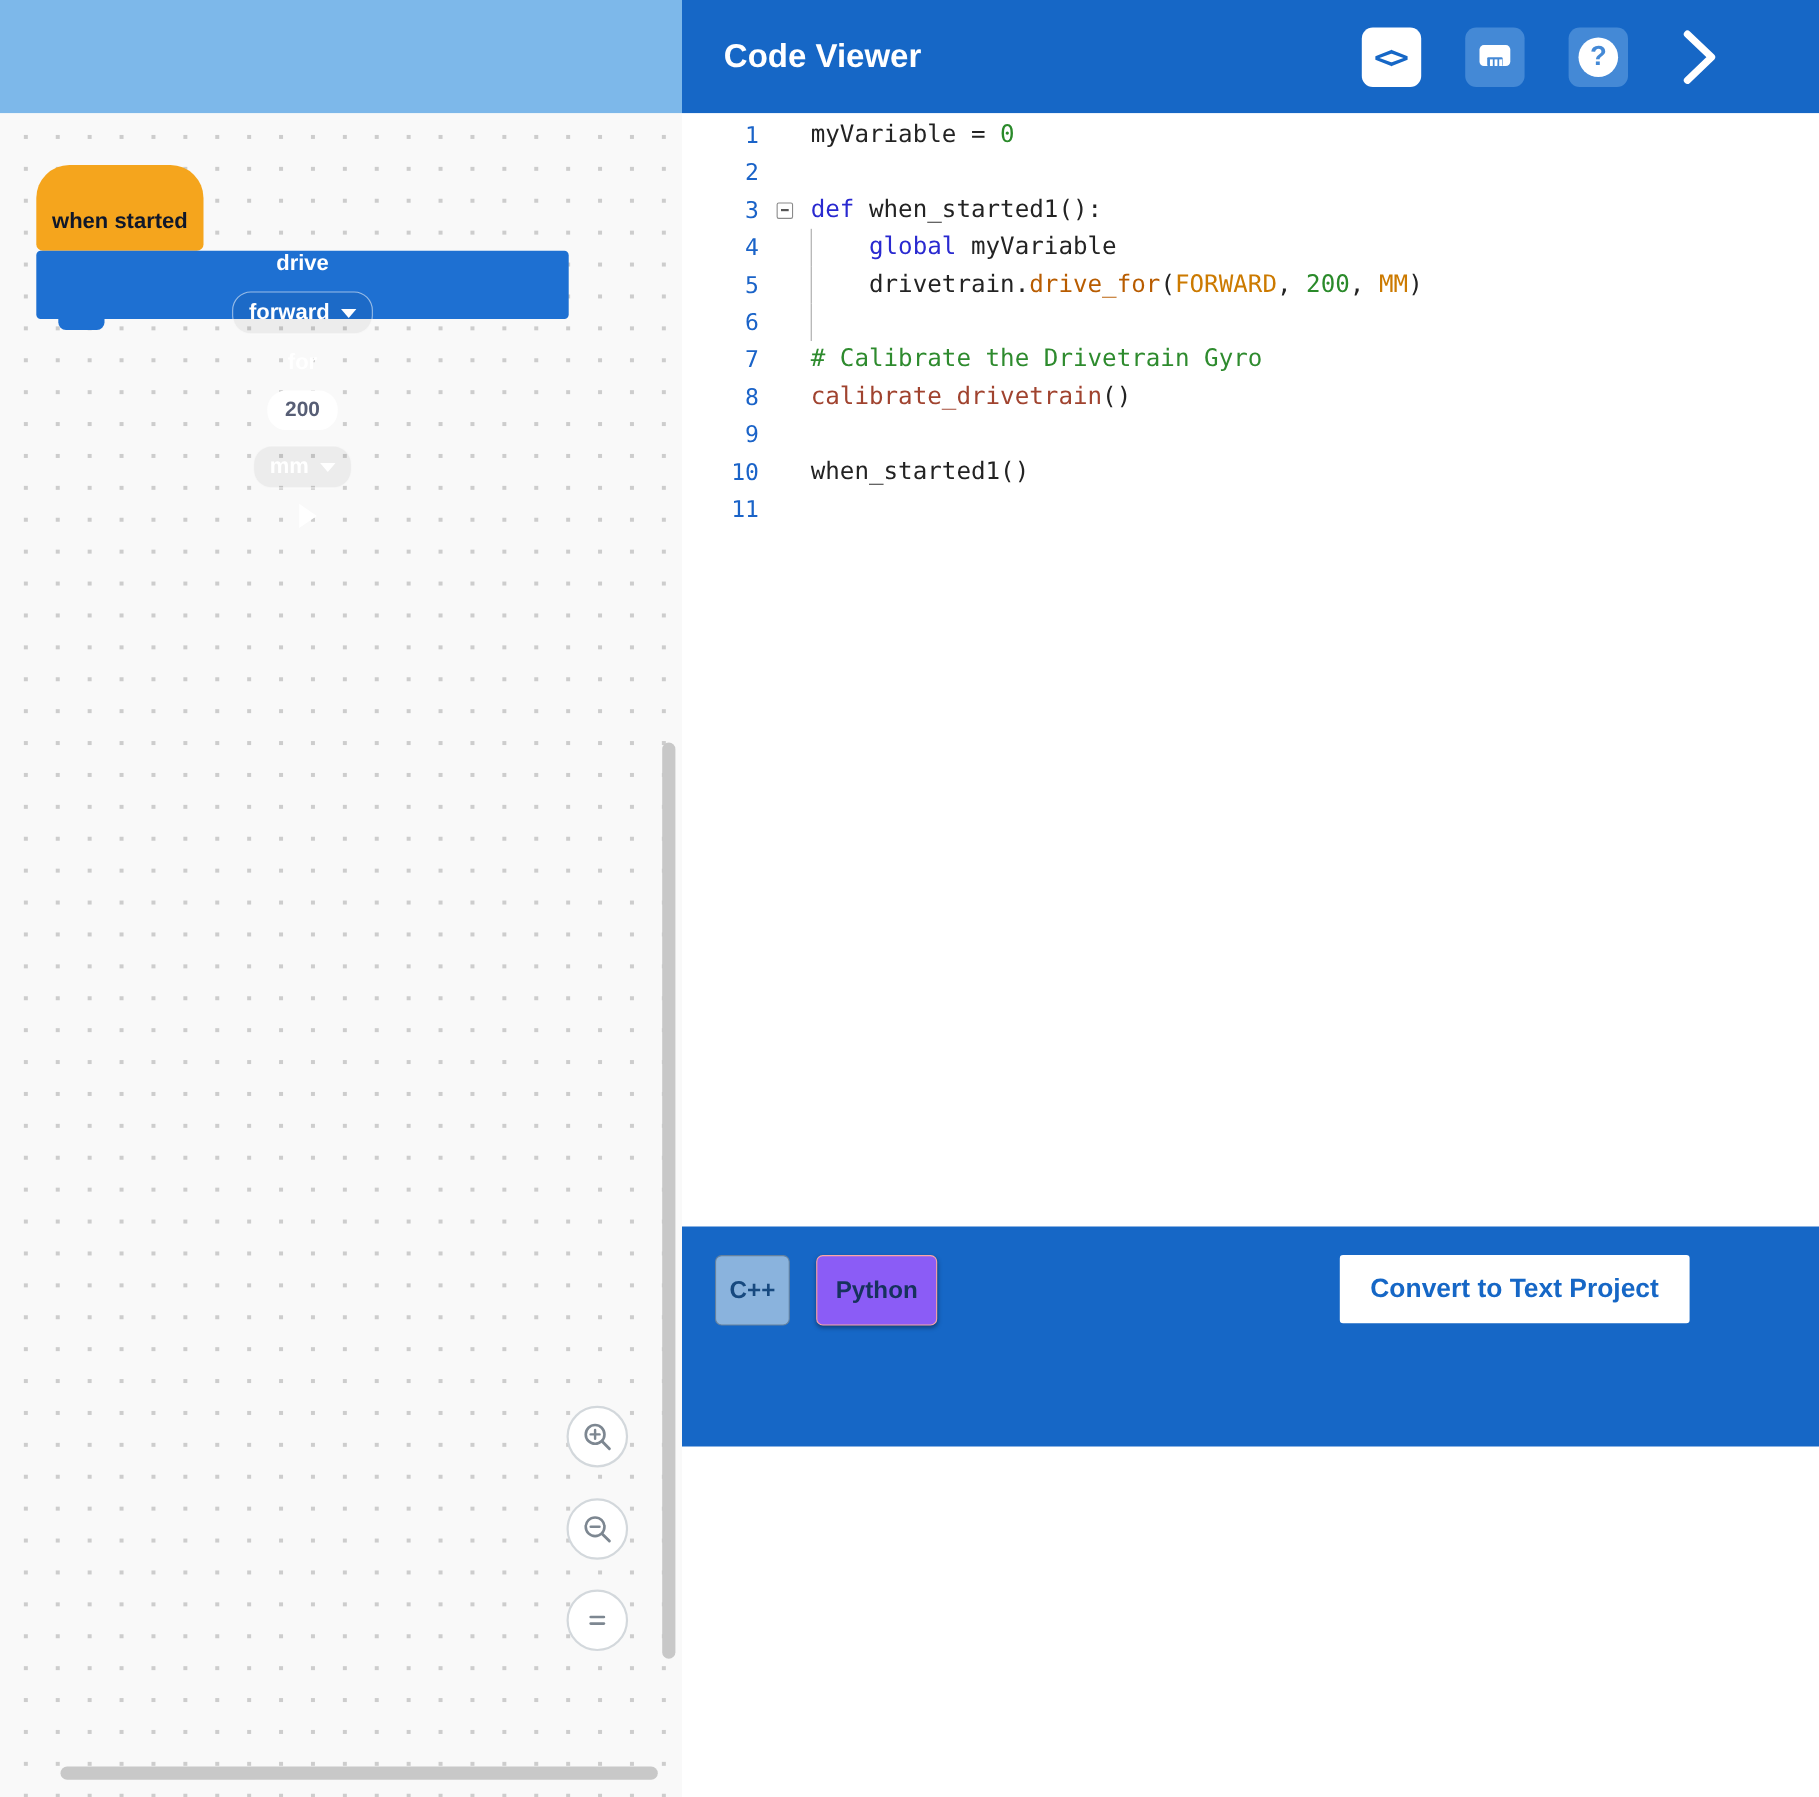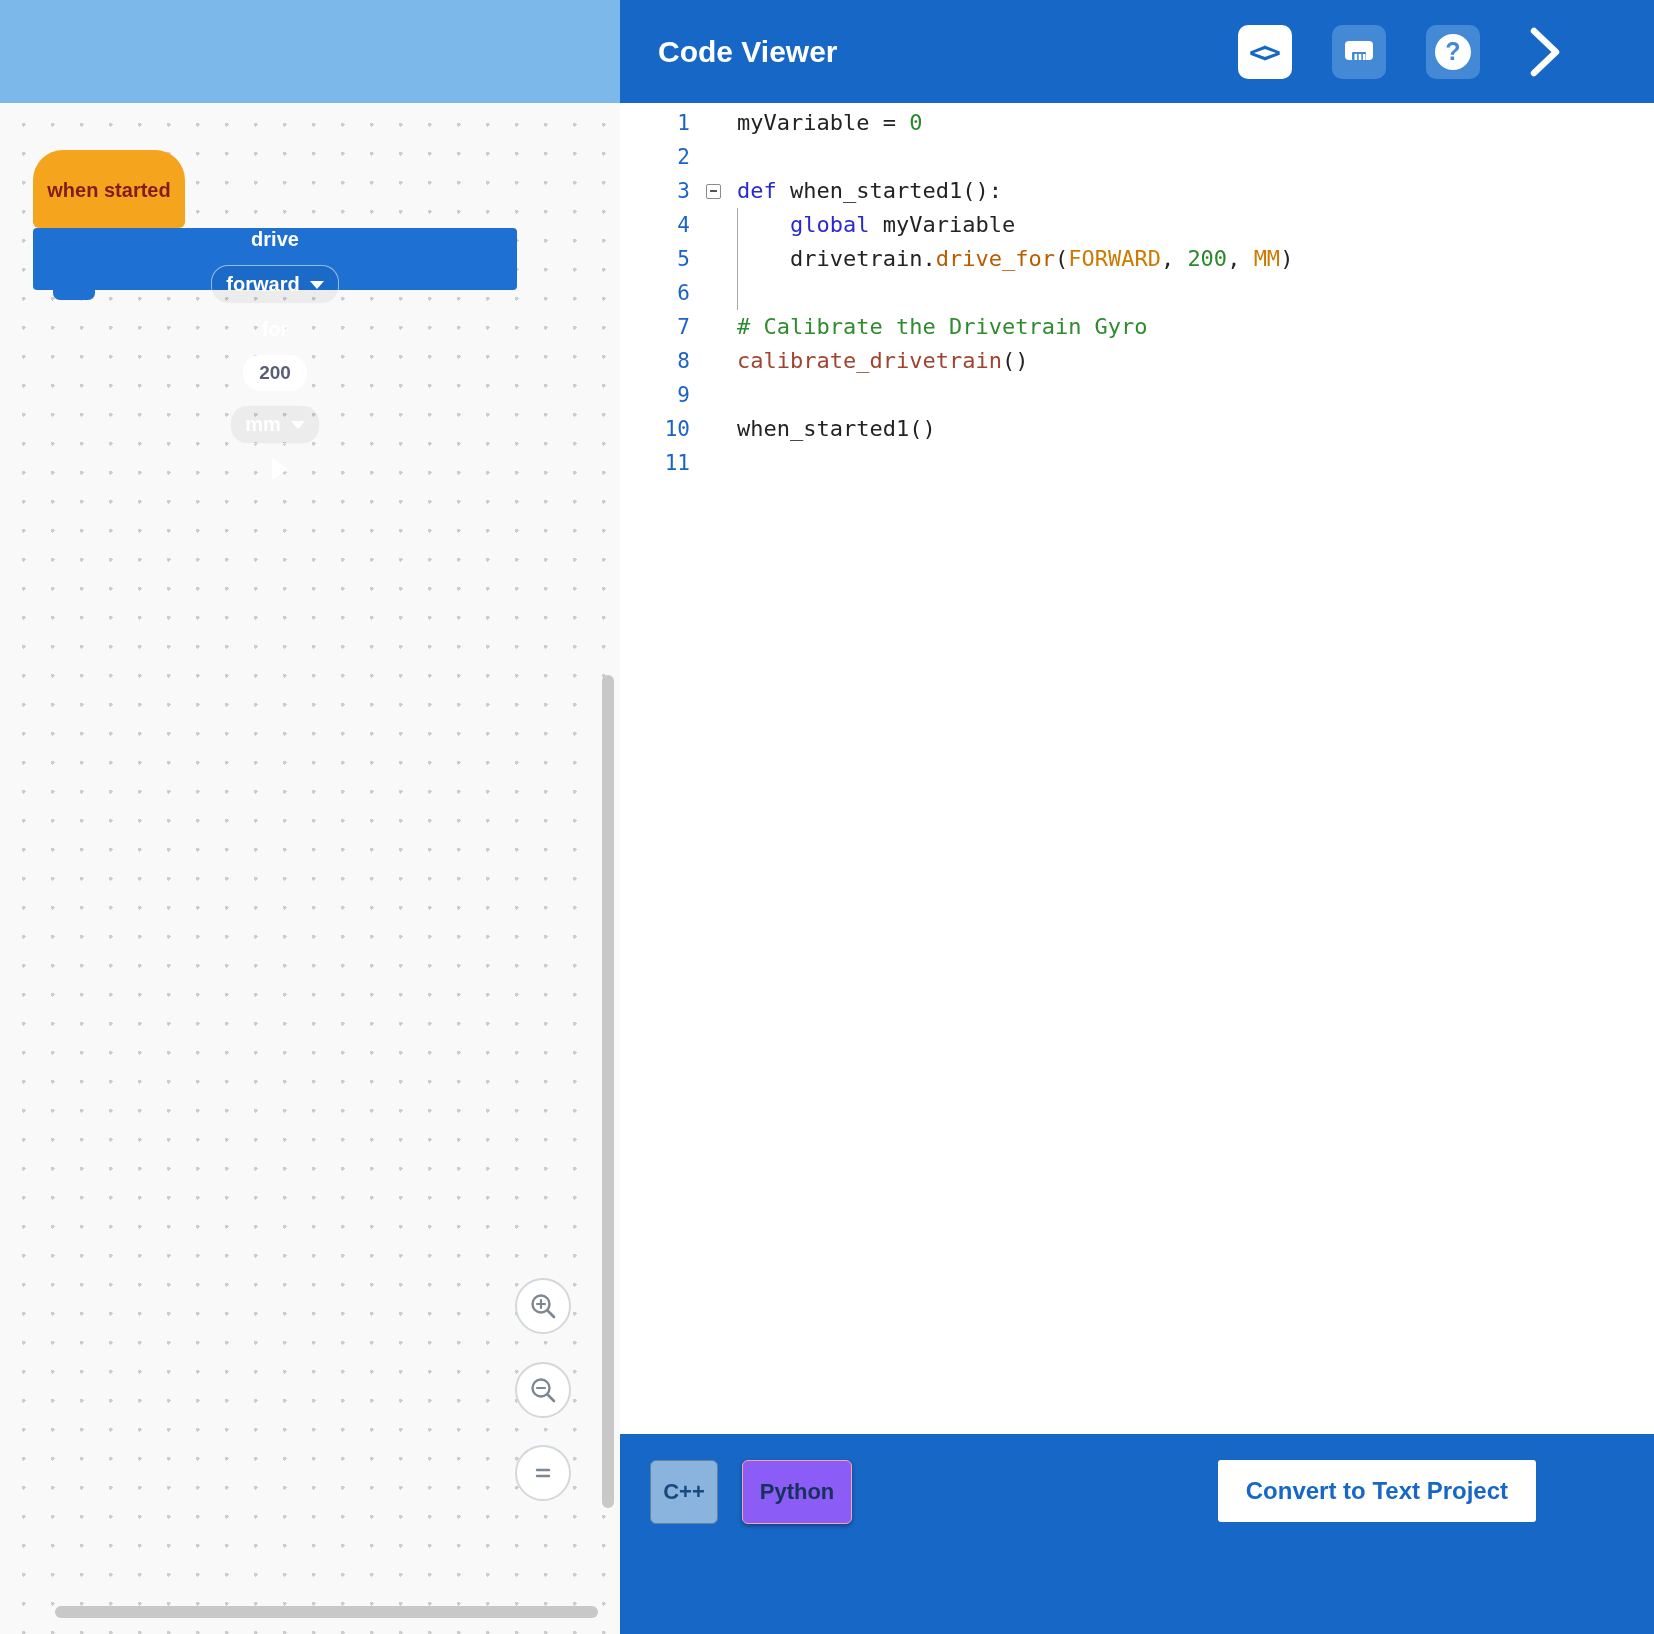--- a/index.html
+++ b/index.html
@@ -13,21 +13,21 @@
   .workspace { position:absolute; left:0; top:103px; width:620px; height:1531px;
                background-color:#f9f9f9;
                background-image:radial-gradient(circle, #cdcdcd 2px, transparent 2px);
                background-size:29px 29px; background-position:9px 7px; }
 
   
   .hat-block { position:absolute; left:33px; top:47px; width:152px; height:78px;
                background:var(--c-hat-yellow, #f5a51d);
                border-radius:30px 30px 6px 6px;
                display:flex; align-items:flex-end; justify-content:center;
-               padding-bottom:26px; color:#7f1d1d; font-size:20px; font-weight:700; }
+               padding-bottom:15px; color:#0f172a; font-size:20px; font-weight:700; }
   .drive-block { position:absolute; left:33px; top:125px; width:484px; height:62px;
                  background:var(--c-block-blue, #1e70d2); border-radius:4px;
                  display:flex; align-items:center; gap:14px; padding:0 12px;
                  color:#fff; font-size:20px;flex-direction:column; }
   .block-tab { position:absolute; left:53px; top:187px; width:42px; height:10px;
                background:var(--c-block-blue, #1e70d2); border-radius:0 0 7px 7px; }
   .blk-label { font-weight:600; }
   .blk-dropdown { display:inline-flex; align-items:center; gap:10px;
                   border:1px solid rgba(255,255,255,0.55); background:rgba(0,0,0,0.05);
                   border-radius:17px; padding:7px 14px; font-weight:600; cursor:pointer; }
@@ -46,21 +46,21 @@
   .zoom-out { top:1259px; }
   .zoom-reset { top:1342px; }
 
   
   .v-scrollbar { position:absolute; left:602px; top:572px; width:12px; height:833px;
                  background:#c8c8c8; border-radius:6px; }
   .h-scrollbar { position:absolute; left:55px; top:1503px; width:543px; height:12px;
                  background:#c8c8c8; border-radius:6px; }
 
   
-  .right-panel { position:absolute; left:620px; top:0; width:1034px; height:1634px; background:#fff; }
+  .right-panel { position:absolute; left:620px; top:0; width:1034px; height:1315px; background:#fff; }
   .panel-header { position:absolute; left:0; top:0; right:0; height:103px;
                   background:var(--c-panel-blue, #1667c6);
                   display:flex; align-items:center; padding-left:38px; }
   .panel-title { color:#fff; font-size:30px; font-weight:700; }
   .header-icons { margin-left:auto; display:flex; align-items:center; gap:40px; padding-right:90px; }
   .hdr-btn { width:54px; height:54px; border-radius:10px; display:flex; align-items:center;
              justify-content:center; cursor:pointer; }
   .code-btn { background:#fff; color:var(--c-panel-blue, #1667c6);
               font-family:"DejaVu Sans Mono", monospace; font-weight:800; font-size:29px;
               letter-spacing:-3px; padding-right:3px; }

